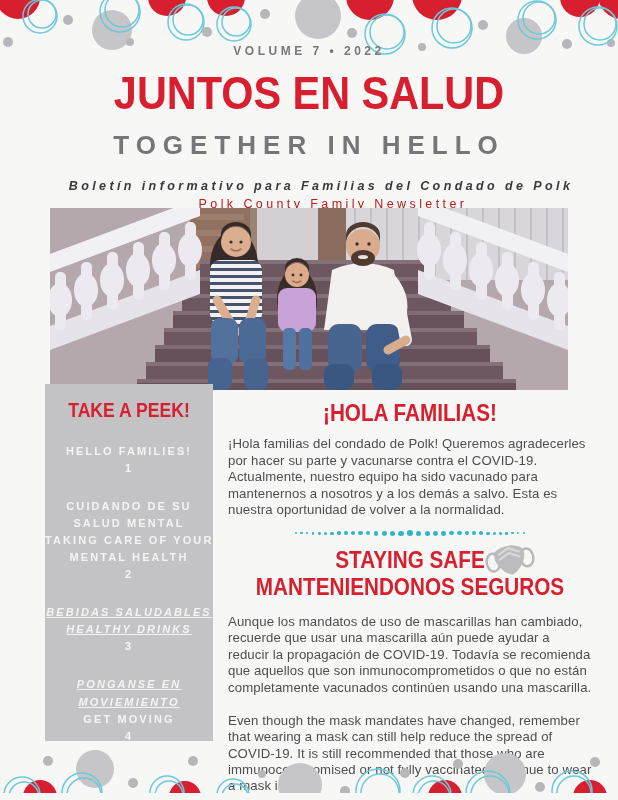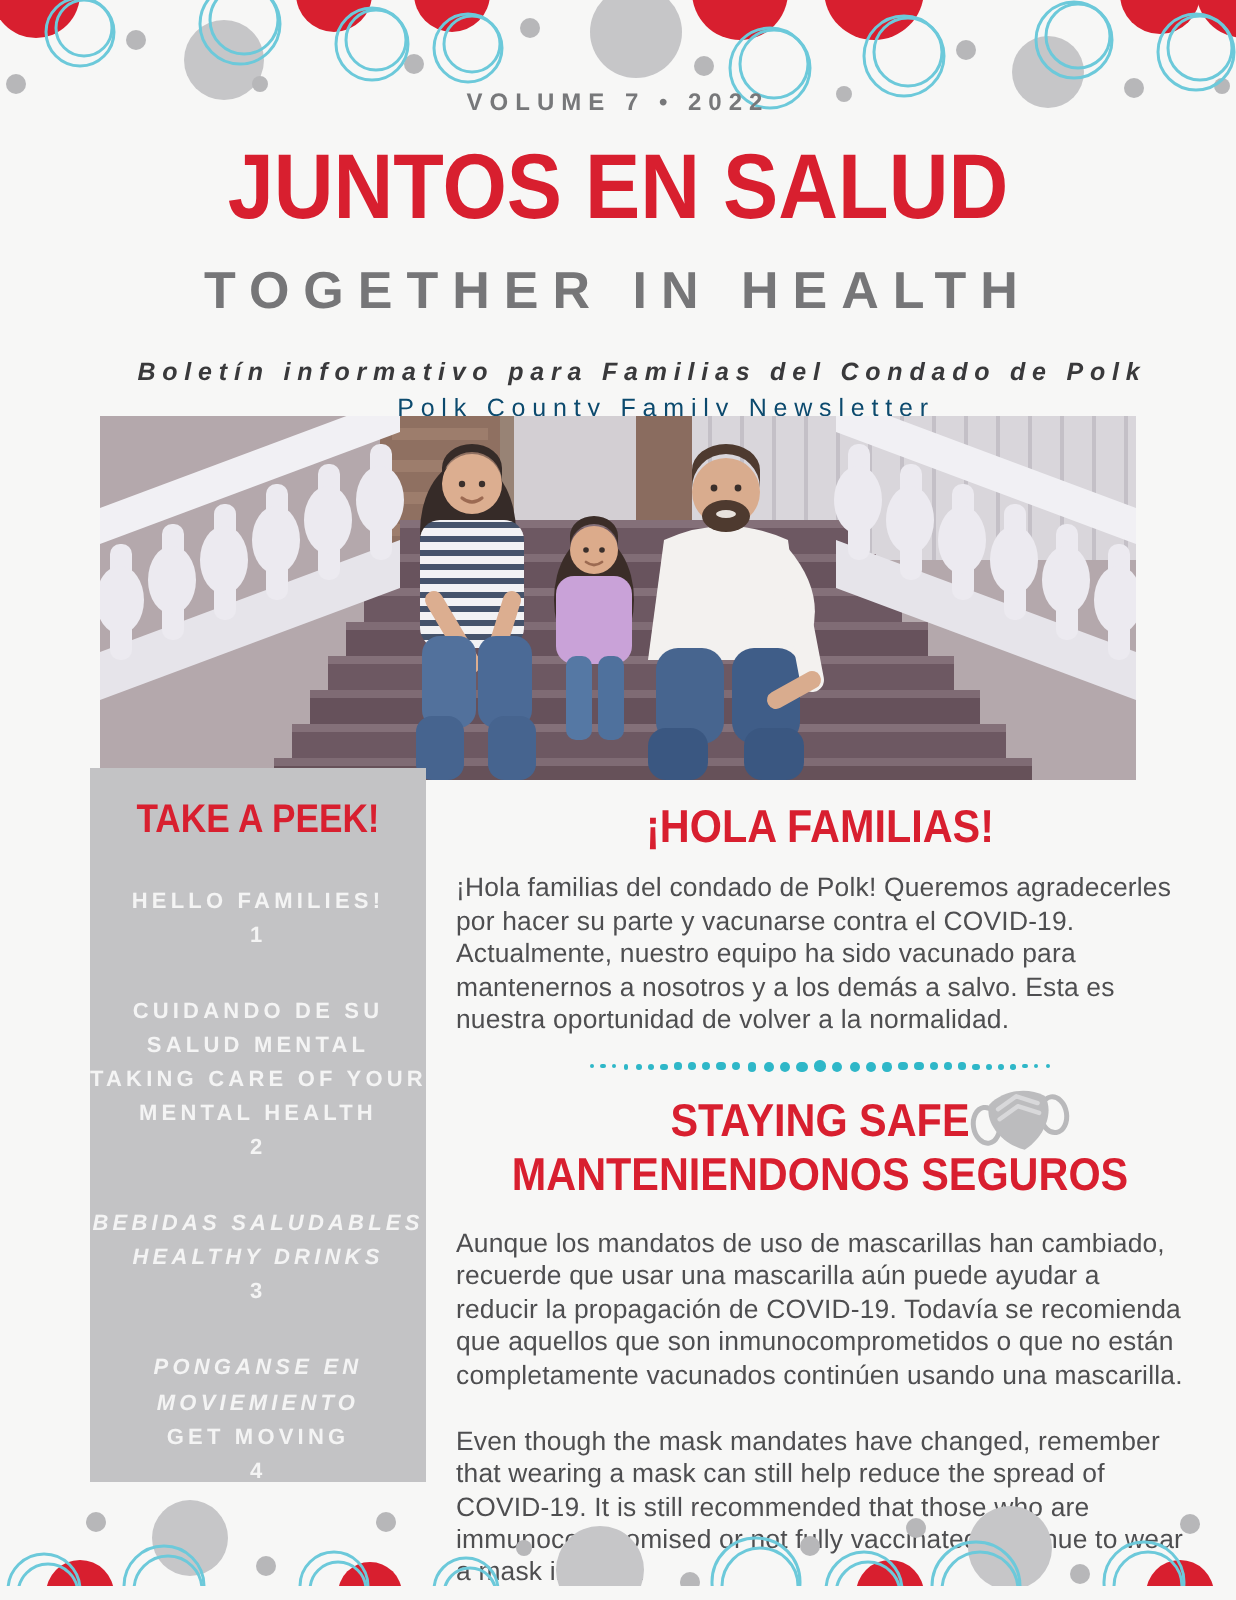--- a/index.html
+++ b/index.html
@@ -27,21 +27,21 @@
   .sub-title {
     margin-top:10px; font-size:26px; font-weight:600; color:#767678;
     letter-spacing:7px;
   }
   .tagline-es {
     margin-top:18px; font-size:12.5px; font-style:italic; font-weight:600;
     color:#39393b; letter-spacing:3.4px;padding-left:24px;
   }
   .tagline-en {
     margin-top:4px; font-size:12.5px; font-weight:500;
-    color:#0c4a6e; letter-spacing:3.4px;margin-left:48px;
+    color:#b91c1c; letter-spacing:3.4px;margin-left:48px;
   }
 
   
   .photo-frame {
     position:absolute; left:50px; top:208px; width:518px; height:182px;
     overflow:hidden; background:#b9adb0;
   }
   .photo-frame svg { display:block; }
 
   
@@ -51,21 +51,21 @@
   }
   .peek-title {
     margin:15px 0 20px 0; font-size:20px; font-weight:900; color:#d81f2f;
     transform:scaleX(.88); transform-origin:center; white-space:nowrap;
   }
   .toc-item { margin-bottom:20px;margin-top:21px; }
   .toc-line {
     font-size:11px; font-weight:bold; color:#f4f4f4; letter-spacing:2.1px;
     line-height:1.55; white-space:nowrap;
   }
-  .toc-line.italic { font-style:italic; }
+  .toc-line.italic { font-style:italic;text-decoration:underline; }
   .toc-page {
     font-size:11px; font-weight:bold; color:#f4f4f4; letter-spacing:2px;
     line-height:1.55;
   }
 
   
   .main-col { position:absolute; left:228px; top:394px; width:364px; }
   .section-title {
     text-align:center; font-size:23px; font-weight:900; color:#d81f2f;
     transform:scaleX(.9); transform-origin:center; white-space:nowrap;
@@ -134,21 +134,21 @@
       <circle cx="537" cy="20" r="19"></circle>
         <circle cx="539" cy="18" r="16"></circle>
       <circle cx="598" cy="26" r="19"></circle>
         <circle cx="600" cy="24" r="16"></circle>
     </g>
   </svg>
 
   <header class="masthead">
     <div class="volume-line">VOLUME 7  •  2022</div>
     <h1 class="main-title">JUNTOS EN SALUD</h1>
-    <div class="sub-title">TOGETHER IN HEALTH</div>
+    <div class="sub-title">TOGETHER IN HELLO</div>
     <div class="tagline-es">Boletín informativo para Familias del Condado de Polk</div>
     <div class="tagline-en">Polk County Family Newsletter</div>
   </header>
 
   <div class="photo-frame">
     <svg width="518" height="182" viewBox="0 0 518 182" aria-hidden="true">
       <defs>
         <pattern id="stripes" width="8" height="7" patternUnits="userSpaceOnUse">
           <rect width="8" height="7" fill="#f2f2f4"></rect>
           <rect y="4" width="8" height="3" fill="#45536b"></rect>

